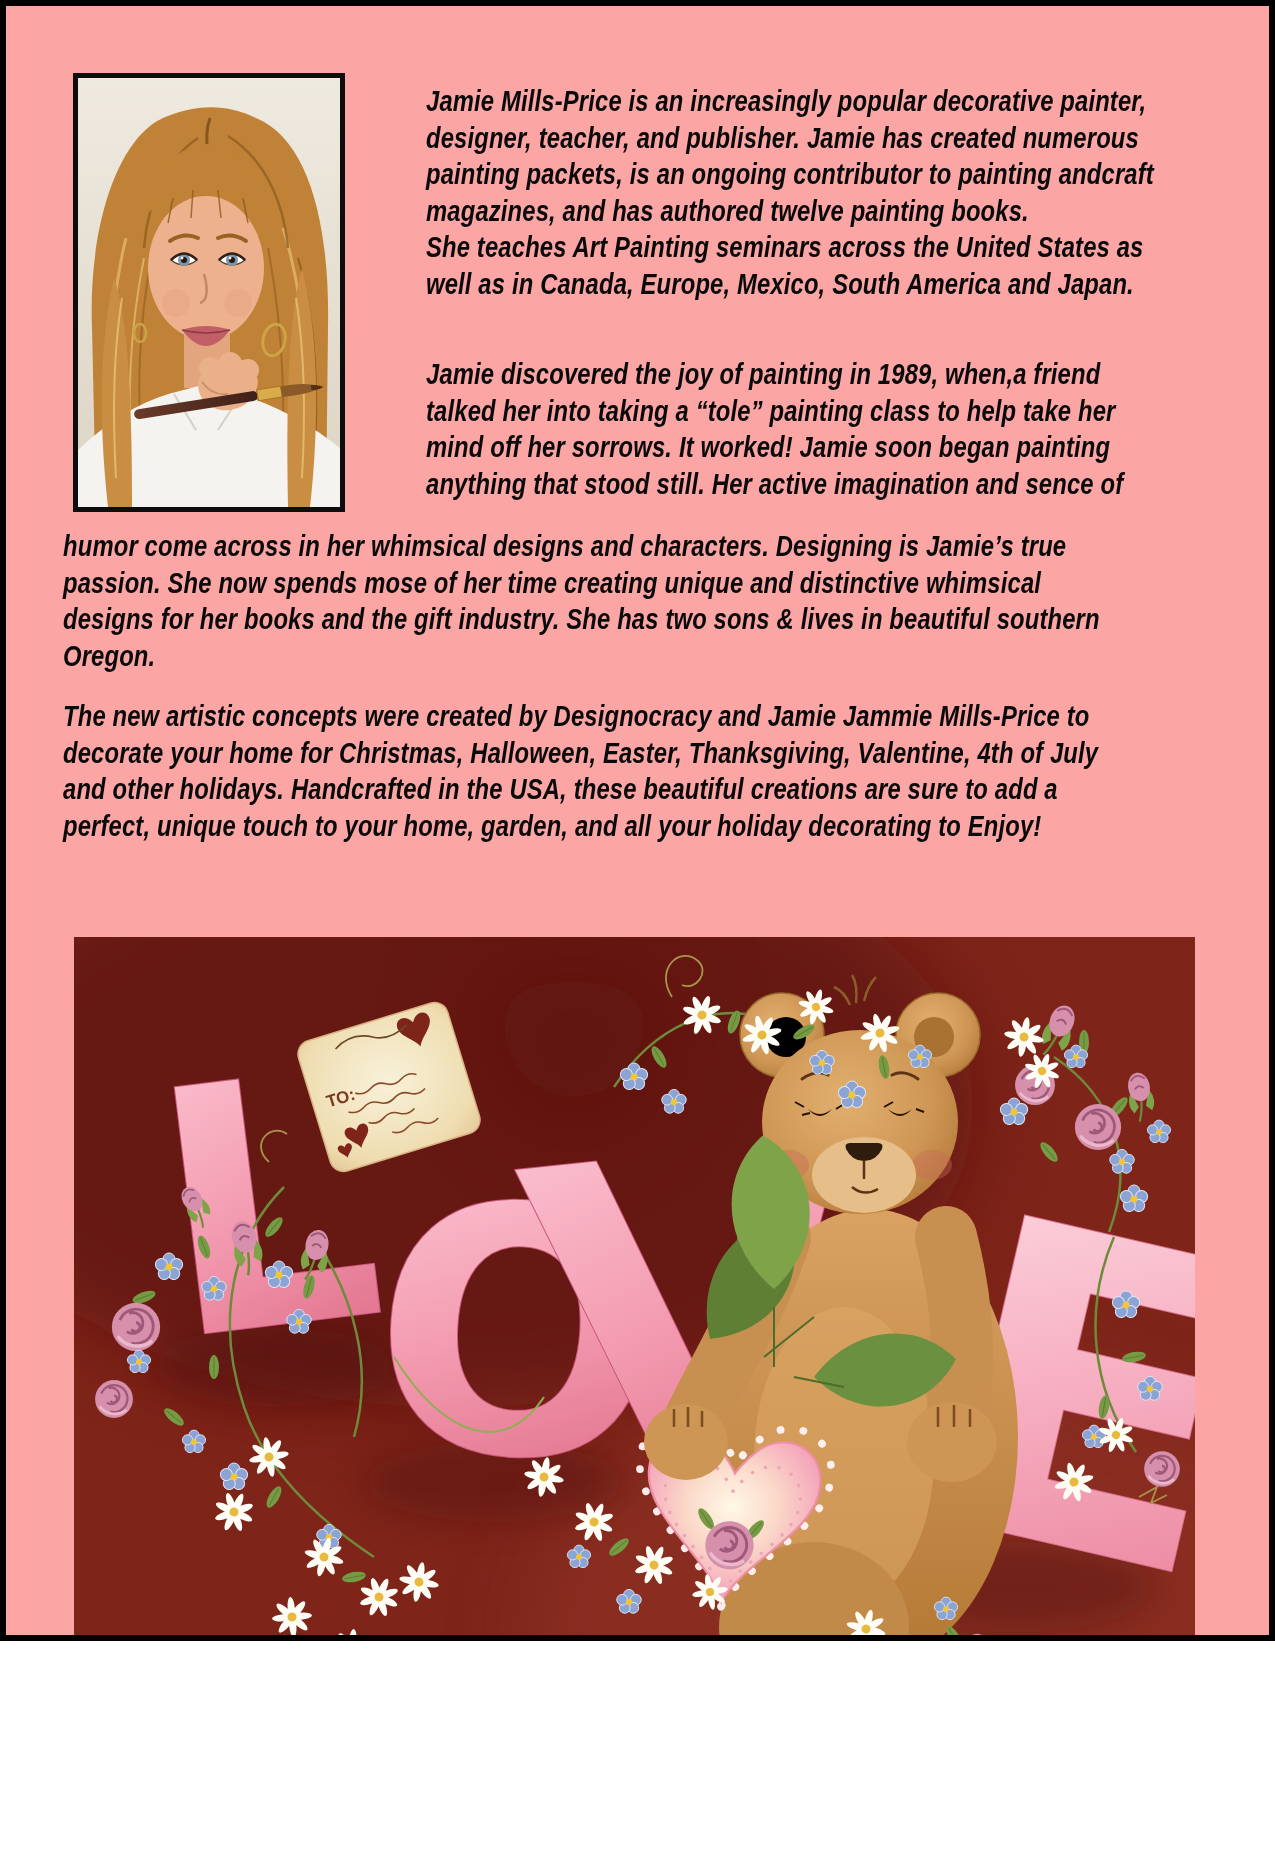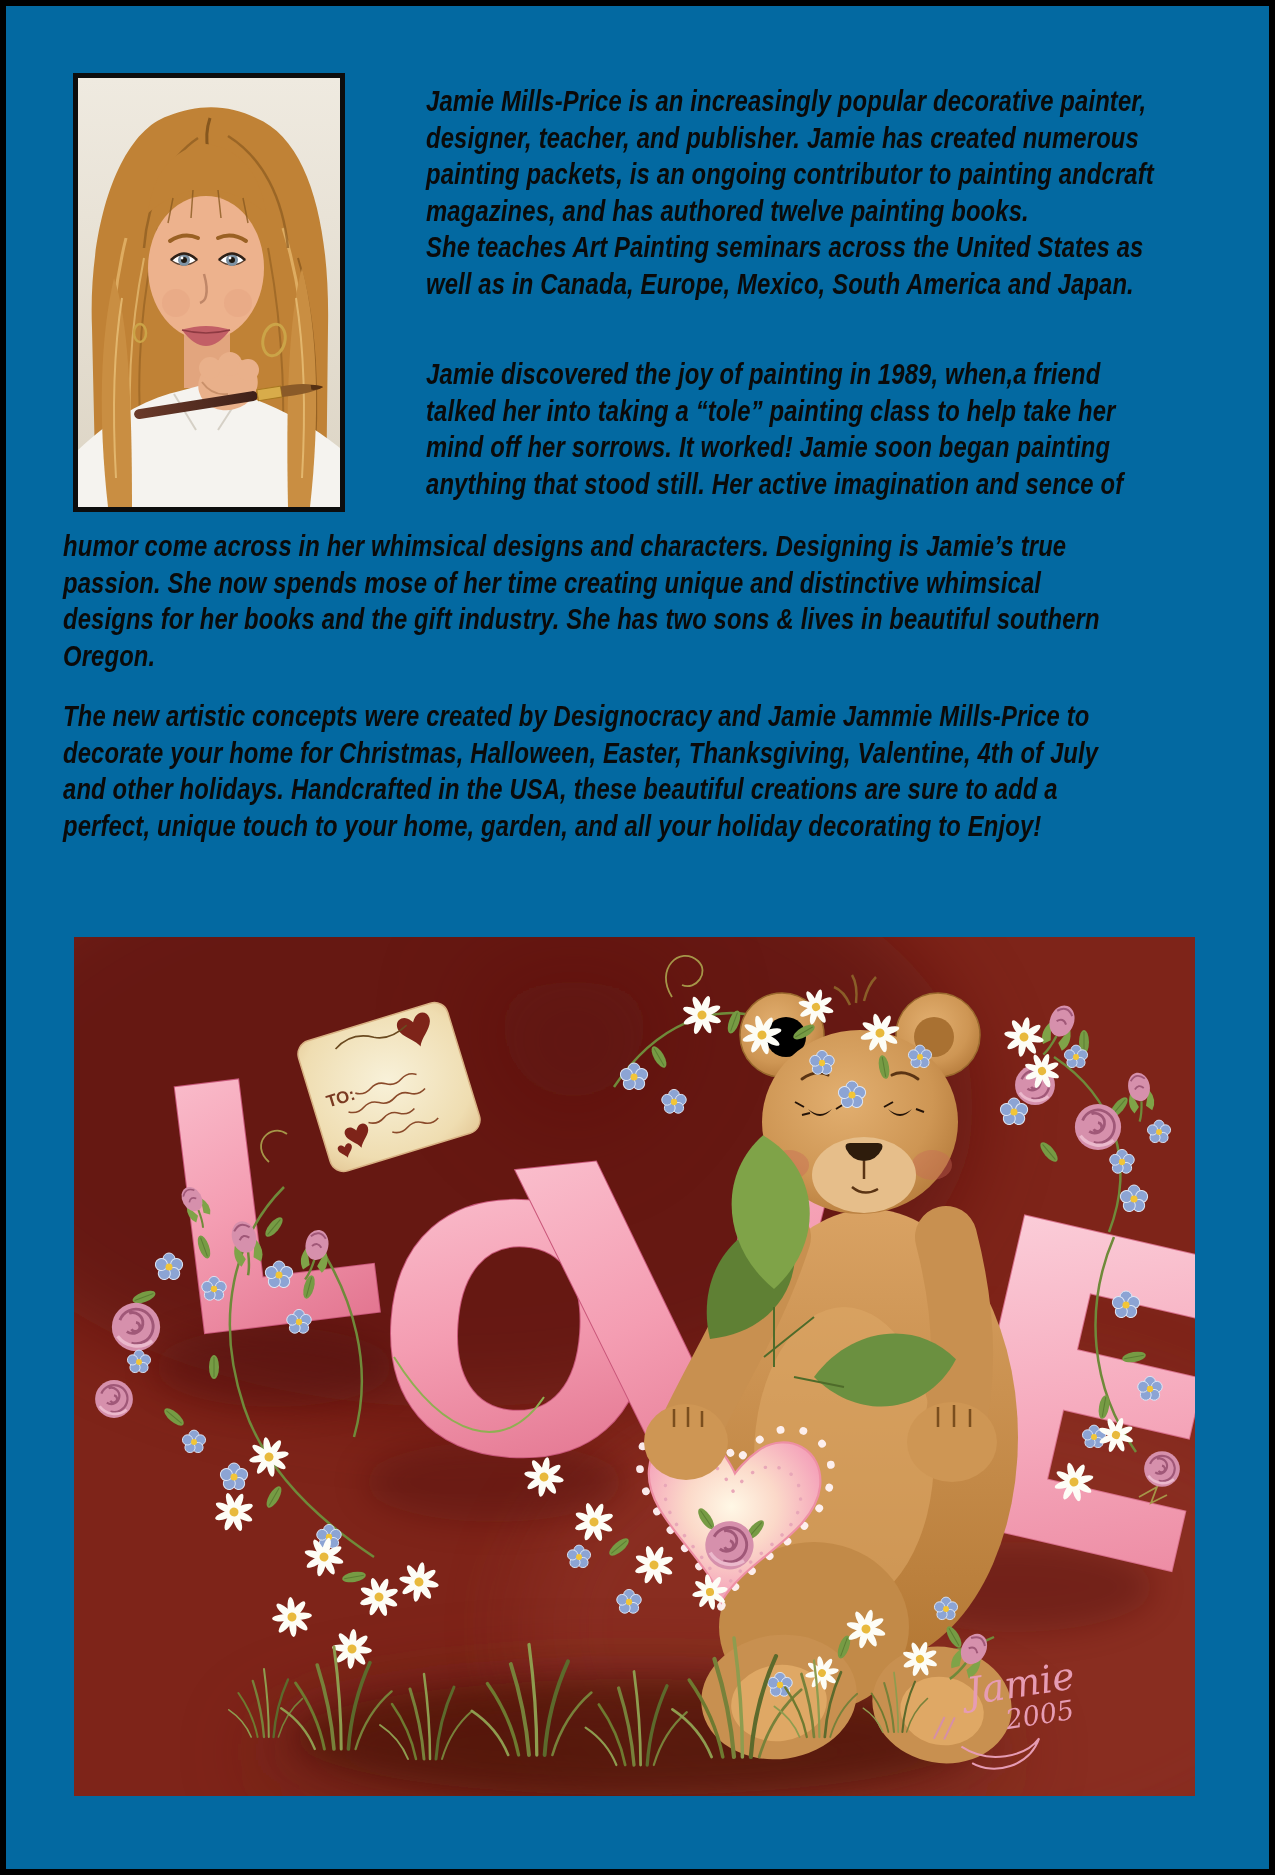--- a/index.html
+++ b/index.html
@@ -1,18 +1,18 @@
 <!DOCTYPE html>
 <html><head>
 <meta charset="utf-8">
 <style>
   html,body{margin:0;padding:0;background:#ffffff;}
   .page{
-    position:relative;width:1275px;height:1875px;box-sizing:border-box;
-    border:6px solid #000;background:#0369a1;overflow:hidden;
+    position:relative;width:1275px;height:1641px;box-sizing:border-box;
+    border:6px solid #000;background:#fca5a5;overflow:hidden;
     font-family:"Liberation Sans",sans-serif;
   }
   .photo-frame{
     position:absolute;left:67px;top:67px;width:272px;height:439px;
     box-sizing:border-box;border:5px solid #0d0d0d;background:#E8E2D8;
   }
   .photo-frame svg{display:block;width:100%;height:100%;}
   .bio-par{
     position:absolute;font-weight:bold;font-style:italic;color:#0a0a0a;
     font-size:29px;line-height:36.6px;white-space:pre-line;

